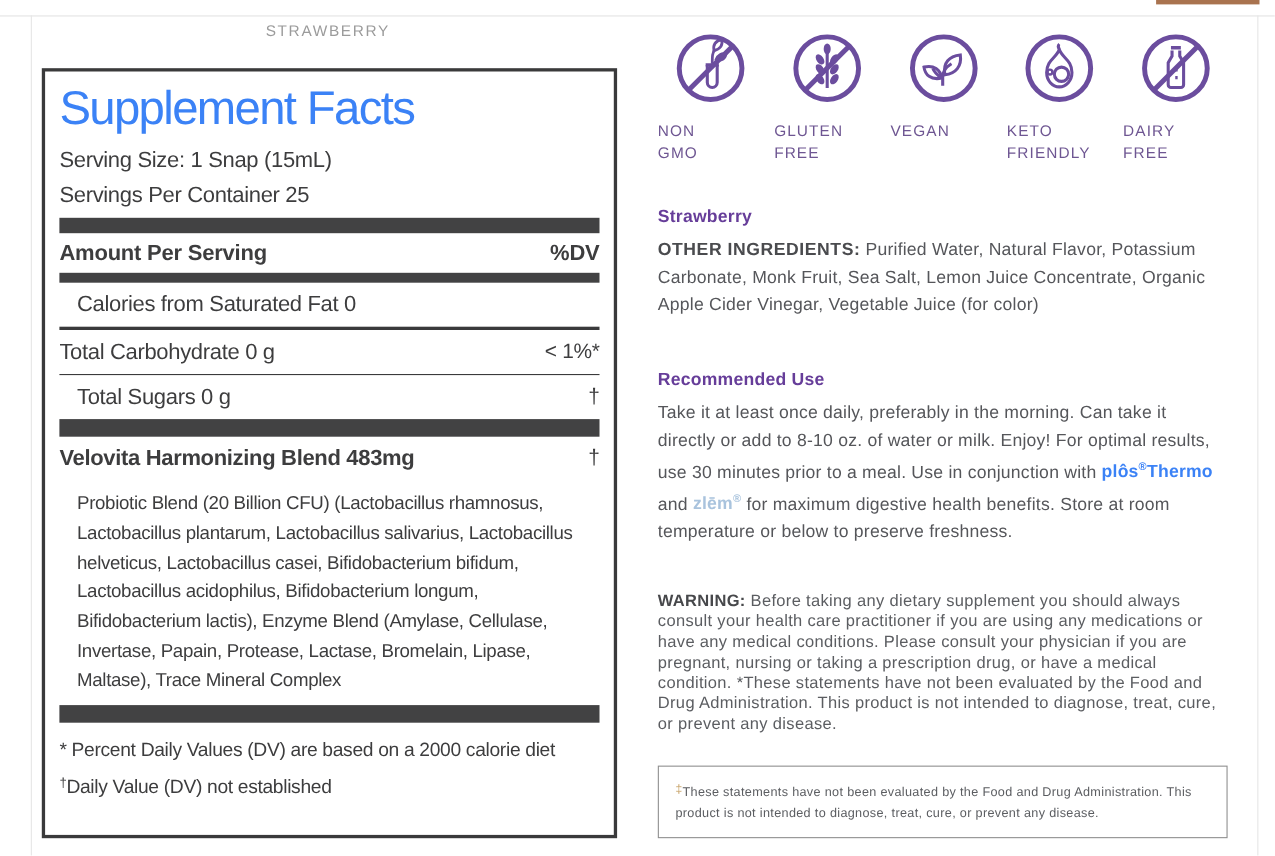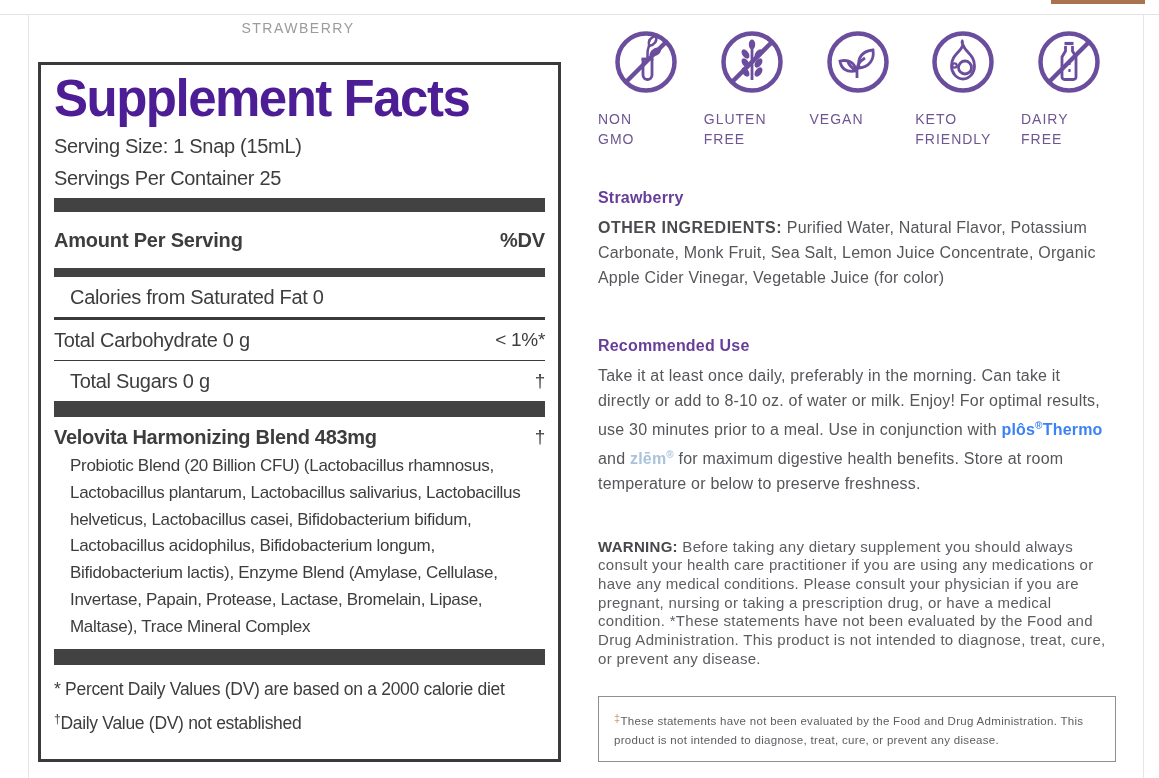--- a/index.html
+++ b/index.html
@@ -12,38 +12,38 @@
   .edge-right { position:absolute; top:14px; left:1143px; bottom:0; width:1px; background:#e6e6e6; }
   .cta-fragment { position:absolute; top:0; left:1051px; width:94px; height:4px; background:#a9734f; }
 
   .tab-label { position:absolute; top:20px; left:0; width:596px; text-align:center;
     font-size:14px; letter-spacing:1.5px; color:#9b9b9b; }
 
   
   .sf-box { position:absolute; left:38px; top:62px; width:523px; height:700px;
     border:3px solid #3a3a3b; color:#3d3d3e; }
   .sf-inner { padding:0 13px; }
-  .sf-title { margin-top:10px; font-size:51px; font-weight:bold; letter-spacing:-1.5px; line-height:48px; color:#4c1d95; }
+  .sf-title { margin-top:10px; font-size:43px; font-weight:normal; letter-spacing:-1.5px; line-height:48px; color:#3b82f6; }
   .sf-serving { margin-top:7px; font-size:20px; line-height:32px; letter-spacing:-0.3px; }
   .bar { background:#424243; }
   .bar-thick  { height:14px; margin-top:4px; }
   .bar-med    { height:9px; }
   .bar-heavy  { height:16px; }
-  .sf-aps { display:flex; justify-content:space-between; align-items:center; height:56px;
+  .sf-aps { display:flex; justify-content:space-between; align-items:center; height:36px;
     font-weight:bold; font-size:20px; letter-spacing:-0.2px; }
   .sf-row { display:flex; justify-content:space-between; font-size:20px; letter-spacing:-0.3px;
     padding:9px 0 8px 0; }
   .sf-row .val { font-size:19px; }
   .rule-thin { border-bottom:1.5px solid #3a3a3b; }
   .rule-med  { border-bottom:3px solid #3a3a3b; }
   .indent1 { padding-left:16px; }
   .sf-blend { display:flex; justify-content:space-between; padding-top:9px;
     font-size:20px; font-weight:bold; letter-spacing:-0.3px; }
   .sf-blend .val { font-weight:normal; font-size:19px; }
-  .sf-blend-detail { margin-top:4px; padding-left:16px; padding-right:14px;
+  .sf-blend-detail { margin-top:16px; padding-left:16px; padding-right:14px;
     font-size:17px; line-height:26.8px; letter-spacing:-0.3px; }
   .sf-foot1 { margin-top:14px; font-size:17.5px; letter-spacing:-0.3px; }
   .sf-foot2 { margin-top:12px; font-size:17.5px; letter-spacing:-0.3px; }
   sup.dag { font-size:12px; vertical-align:6px; }
 
   
   .right-col { position:absolute; left:598px; top:30px; width:519px; color:#55565a; }
 
   .badges { display:flex; justify-content:space-between; }
   .badge { width:96px; text-align:left; }

